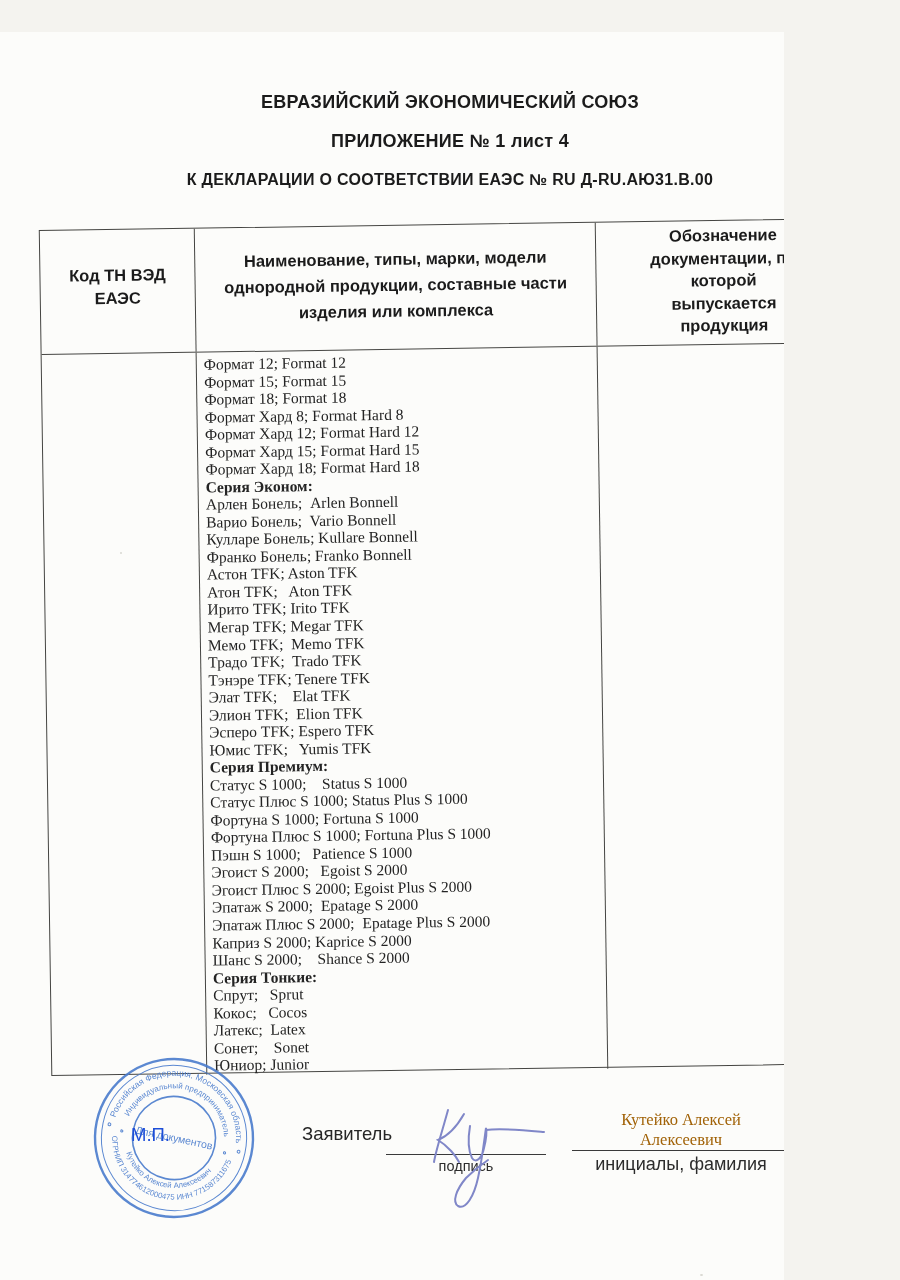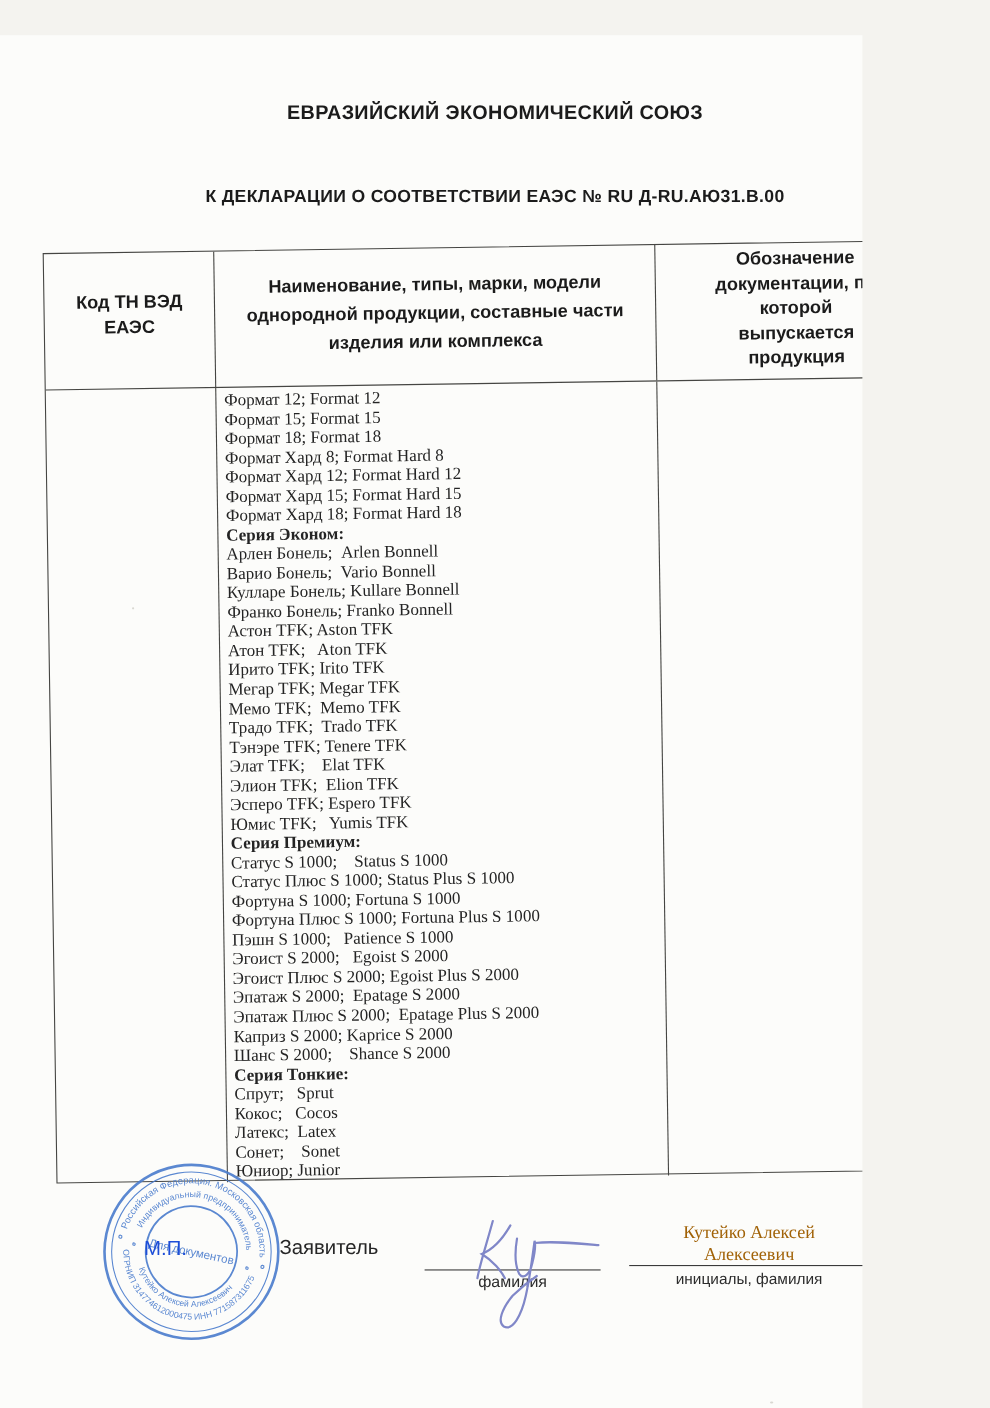--- a/index.html
+++ b/index.html
@@ -32,41 +32,42 @@
   .rows{padding:3px 0 0 7px;}
   .prow{font-family:"Liberation Serif",serif;font-size:15.5px;line-height:17.53px;
     white-space:pre;color:#242424;}
   .prow.bold{font-weight:700;}
 
   
   .stamp{position:absolute;left:86px;top:1018px;width:176px;height:176px;opacity:.9;}
   .stamp text{font-family:"Liberation Sans",sans-serif;fill:#4a7ccd;}
   .stamp circle{stroke:#4a7ccd;fill:none;}
   .mp-label{position:absolute;left:131px;top:1092px;font-size:18.5px;color:#1d4ed8;z-index:4;}
-  .applicant{position:absolute;left:254px;top:1091px;font-size:18.5px;color:#262626;z-index:4;}
+  .applicant{position:absolute;left:254px;top:1091px;font-size:18.5px;color:#262626;z-index:4;padding-left:48px;}
   .sig-svg{position:absolute;left:412px;top:1066px;width:150px;height:122px;z-index:3;}
   .sig-svg path{stroke:#8087c8;stroke-width:2;fill:none;stroke-linecap:round;}
   .sig-line{position:absolute;left:386px;top:1122px;width:160px;border-top:1.7px solid #3a3a3a;}
   .sig-caption{position:absolute;left:386px;top:1126px;width:160px;text-align:center;
     font-size:14.5px;color:#2c2c2c;}
   .name-block{position:absolute;left:570px;top:1078px;width:222px;text-align:center;
     font-family:"Liberation Serif",serif;font-size:16.5px;line-height:20px;color:#a16207;
     white-space:pre-line;}
   .name-line{position:absolute;left:572px;top:1118px;width:218px;border-top:1.7px solid #3a3a3a;}
   .name-caption{position:absolute;left:572px;top:1122px;width:218px;text-align:center;
-    font-size:14px;color:#2c2c2c;}
+    font-size:18px;color:#2c2c2c;}
 
   .speck{position:absolute;border-radius:50%;background:#d9d8d2;}
 </style>
 </head>
 <body>
 
 <div class="page">
 
   <div class="doc-title t1">ЕВРАЗИЙСКИЙ ЭКОНОМИЧЕСКИЙ СОЮЗ</div>
+  <div class="doc-title t2">ПРИЛОЖЕНИЕ № 1 лист 4</div>
   <div class="doc-title t3">К ДЕКЛАРАЦИИ О СООТВЕТСТВИИ ЕАЭС № RU Д-RU.АЮ31.В.00</div>
 
   <div class="doc-table">
     <div class="trow thead">
       <div class="th c1">Код ТН ВЭД
 ЕАЭС</div>
       <div class="th c2">Наименование, типы, марки, модели
 однородной продукции, составные части
 изделия или комплекса</div>
       <div class="th c3">Обозначение
@@ -197,21 +198,21 @@
   <div class="mp-label">М.П.</div>
   <div class="applicant">Заявитель</div>
 
   <svg class="sig-svg" viewBox="0 0 150 122">
     <path d="M 36,12 C 30,34 24,52 22,64"></path>
     <path d="M 52,16 C 44,30 36,38 26,42 C 36,48 44,58 47,64"></path>
     <path d="M 58,28 C 56,40 56,52 60,60 C 64,66 70,60 72,50 C 74,42 75,34 74,30 C 72,44 70,62 66,80 C 62,98 54,112 46,108 C 40,104 44,92 54,80 C 62,72 70,66 76,62"></path>
     <path d="M 74,32 C 90,30 110,32 132,34"></path>
   </svg>
   <div class="sig-line"></div>
-  <div class="sig-caption">фамилия</div>
+  <div class="sig-caption">подпись</div>
 
   <div class="name-block">Кутейко Алексей
 Алексеевич</div>
   <div class="name-line"></div>
   <div class="name-caption">инициалы, фамилия</div>
 
   <div class="speck" style="left:795px;top:120px;width:3px;height:3px;"></div>
   <div class="speck" style="left:862px;top:300px;width:2px;height:2px;"></div>
   <div class="speck" style="left:120px;top:520px;width:2px;height:2px;"></div>
   <div class="speck" style="left:700px;top:1242px;width:3px;height:2px;"></div>

